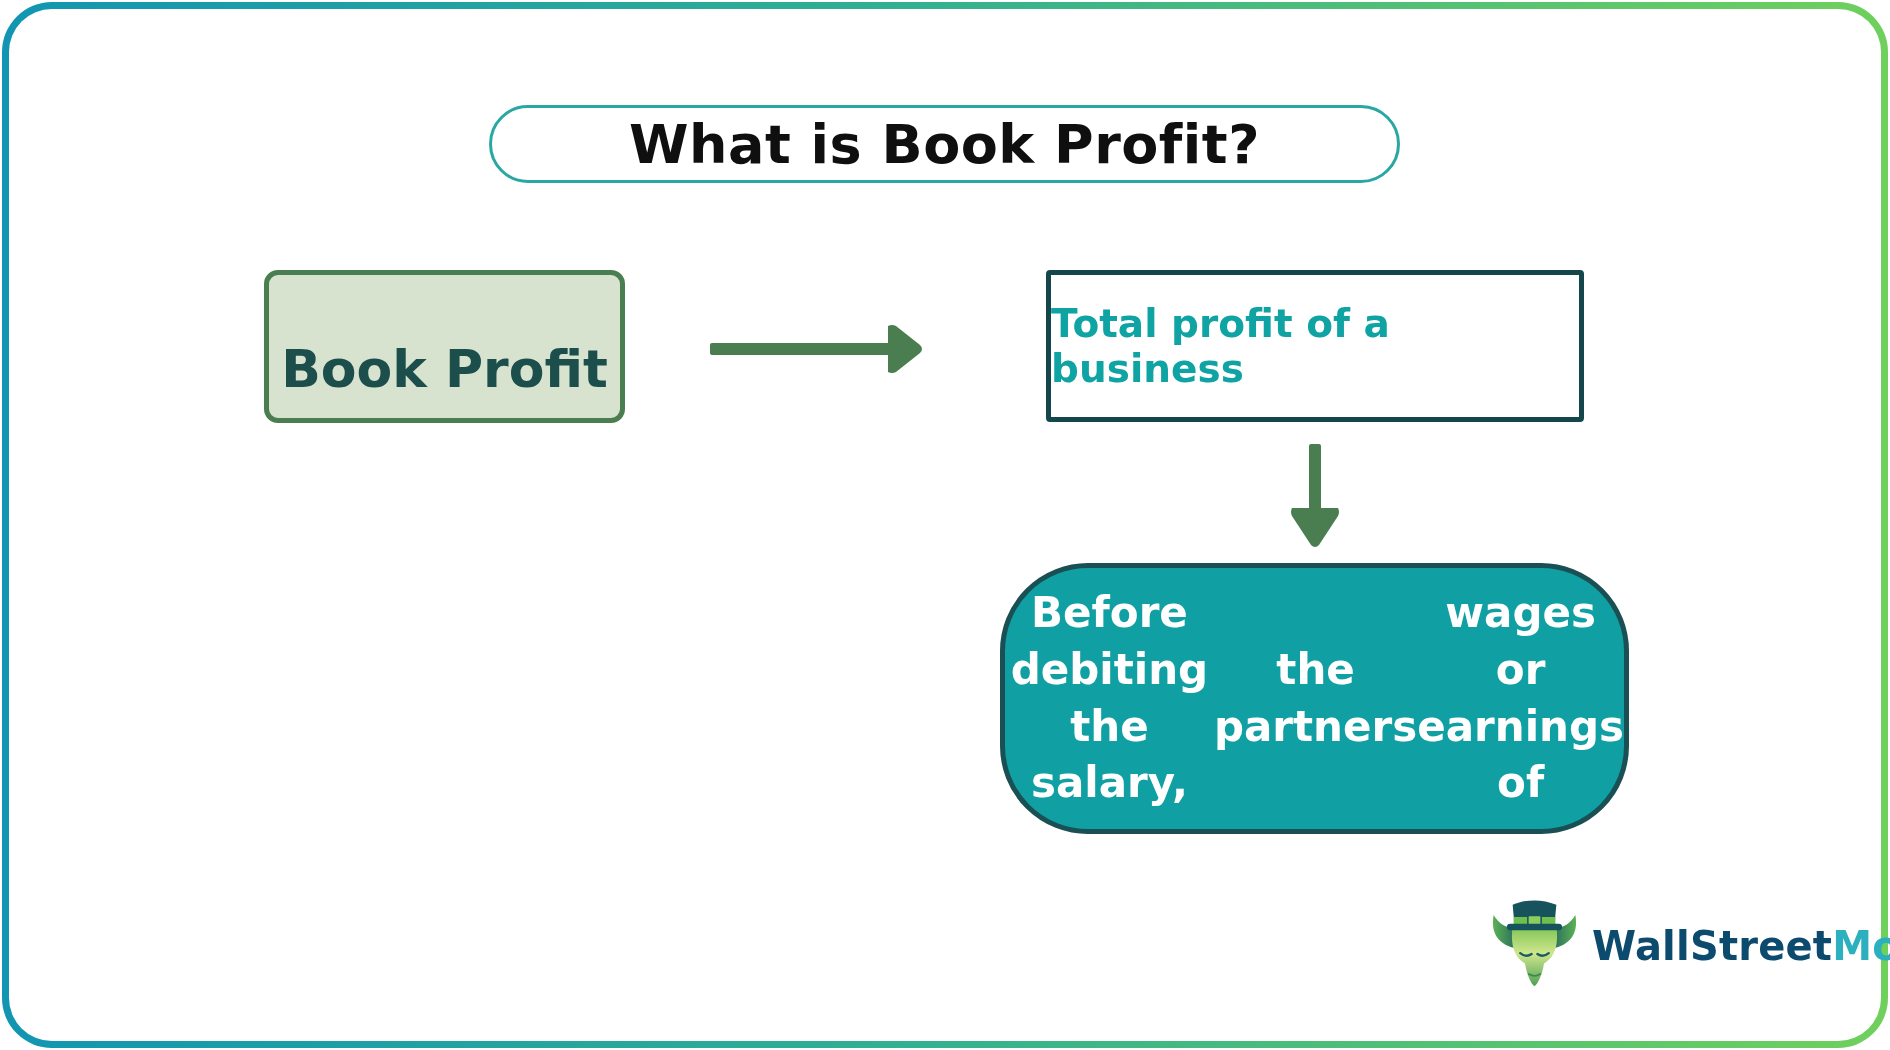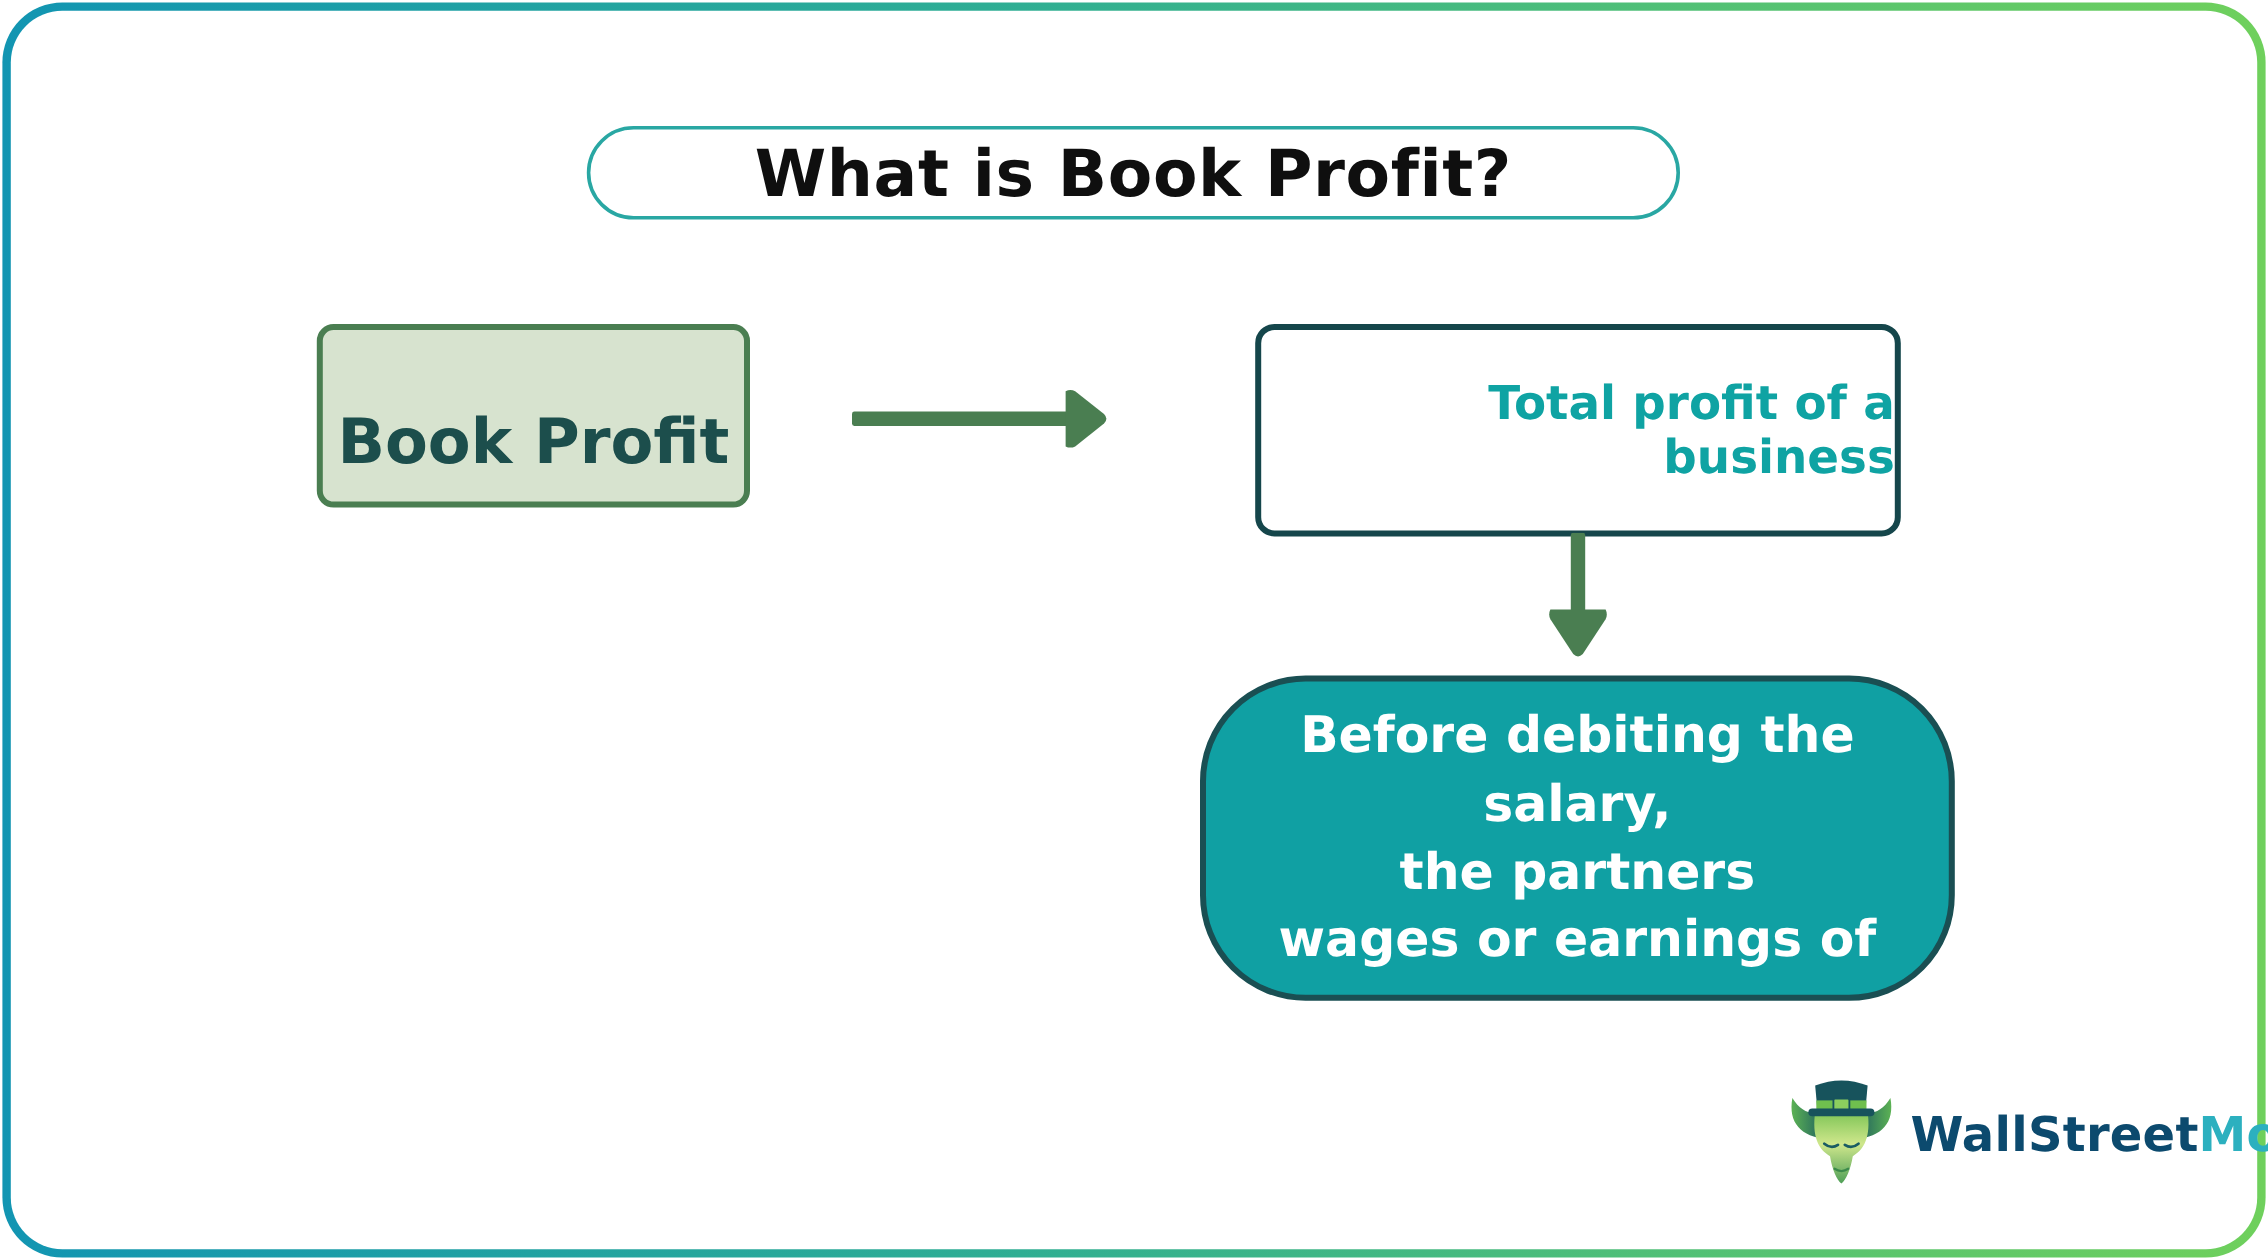--- a/index.html
+++ b/index.html
@@ -60,46 +60,46 @@
     margin-top: 44px;
   }
   .arrow-right {
     position: absolute;
     left: 710px; top: 324px;
     width: 213px; height: 50px;
   }
   .total-profit-box {
     position: absolute;
     left: 1046px; top: 270px;
-    width: 538px; height: 177px;
+    width: 538px; height: 152px;
     background: #ffffff;
     border: 5px solid #15464b;
-    border-radius: 16px;
-    box-sizing: border-box;
-    display: flex; align-items: center; justify-content: center; text-align: right;
+    border-radius: 4px;
+    box-sizing: border-box;
+    display: flex; align-items: center; justify-content: center;
   }
   .total-profit-text {
     font-size: 39px;
     font-weight: bold;
     color: #0fa3a3;
   }
   .arrow-down {
     position: absolute;
     left: 1290px; top: 444px;
     width: 50px; height: 105px;
   }
   .detail-box {
     position: absolute;
     left: 1000px; top: 563px;
     width: 629px; height: 271px;
     background: #10a0a3;
     border: 5px solid #1a4f53;
     border-radius: 88px;
     box-sizing: border-box;
-    display: flex; flex-direction: column;
+    display: flex; 
     align-items: center; justify-content: center;
   }
   .detail-line {
     font-size: 42px;
     font-weight: bold;
     color: #ffffff;
     line-height: 1.35;
     text-align: center;
   }
   .logo {

